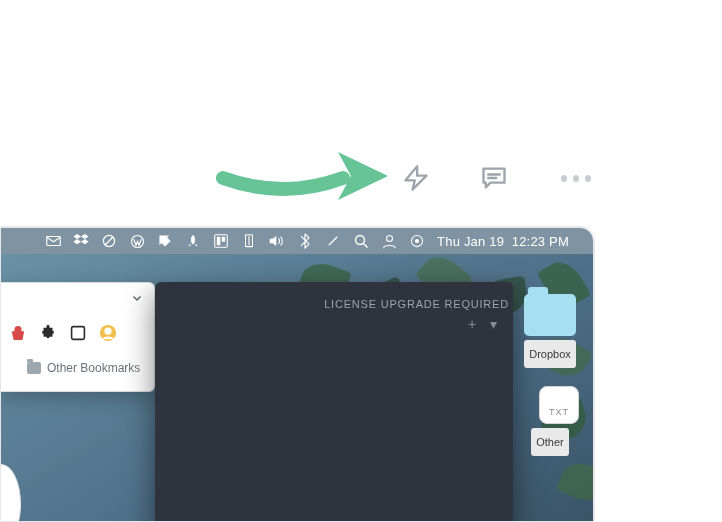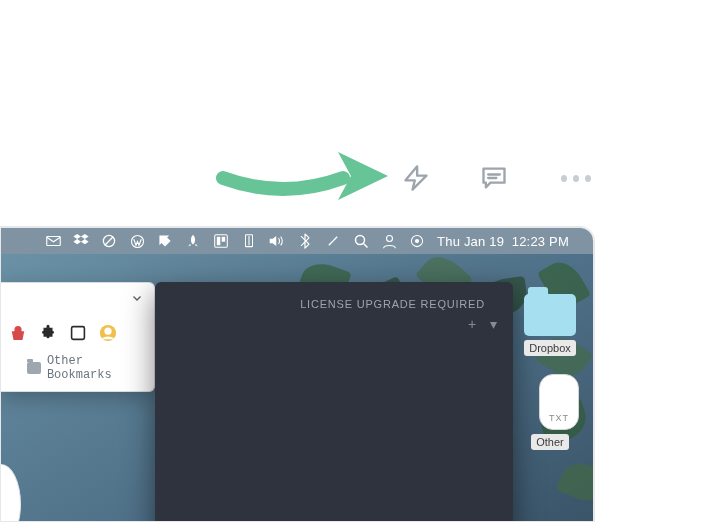--- a/index.html
+++ b/index.html
@@ -40,38 +40,38 @@
   .leaves span:nth-child(9){left:540px;top:85px;transform:rotate(33deg);}
   .leaves span:nth-child(10){left:280px;top:95px;transform:rotate(70deg);}
   .leaves span:nth-child(11){left:540px;top:150px;transform:rotate(-18deg);}
   .leaves span:nth-child(12){left:560px;top:210px;transform:rotate(24deg);}
 
   
   .chrome { position:absolute; left:0; top:28px; width:154px; height:110px; background:#fff; border:1px solid #d9dce1; border-left:none; border-radius:0 6px 6px 0; box-shadow:0 6px 20px rgba(0,0,0,.25); }
   .ch-top { height:30px; display:flex; align-items:center; justify-content:flex-end; padding-right:10px; }
   .ch-ext { height:40px; display:flex; align-items:center; padding:0 8px; gap:12px; }
   .ch-ext .ico { width:18px; height:18px; display:flex; align-items:center; justify-content:center; }
-  .bmk { height:30px; display:flex; align-items:center; gap:6px; padding-left:26px; font-size:12px; color:#6a747e;font-family:Liberation Mono, monospace; }
+  .bmk { height:30px; display:flex; align-items:center; gap:6px; padding-left:26px; font-size:12px; color:#6a747e; }
   .bmk .folder { width:14px; height:12px; background:#9ea7b0; border-radius:2px; position:relative; }
   .bmk .folder:before{content:"";position:absolute;top:-3px;left:0;width:6px;height:3px;background:#9ea7b0;border-radius:1px 1px 0 0;}
 
   
   .darkwin { position:absolute; left:154px; top:28px; width:358px; height:260px; background:#2e333e; border-radius:6px 6px 0 0; box-shadow:0 10px 30px rgba(0,0,0,.5); }
-  .lic { text-align:right; color:#9ea4ac; font-size:11px; letter-spacing:.8px; padding:16px 28px 6px 0; }
+  .lic { text-align:right; color:#9ea4ac; font-size:11px; letter-spacing:.8px; padding:16px 4px 6px 0; }
   .winctl { text-align:right; padding-right:16px; color:#868c95; font-size:14px; }
   .winctl span { margin-left:10px; cursor:pointer; }
 
   
   .dicons { position:absolute; right:6px; top:40px; width:74px; display:flex; flex-direction:column; align-items:center; gap:18px; }
   .di-item { display:flex; flex-direction:column; align-items:center; gap:4px; cursor:pointer; }
   .di-folder { width:52px; height:42px; background:#a5dff0; border-radius:5px; position:relative; }
   .di-folder:before{content:"";position:absolute;top:-7px;left:4px;width:20px;height:8px;background:#a5dff0;border-radius:3px 3px 0 0;}
-  .di-doc { width:40px; height:56px; background:#fff; border:1px solid #d4d4d4; border-radius:14px; position:relative;margin-left:18px; }
+  .di-doc { width:40px; height:38px; background:#fff; border:1px solid #d4d4d4; border-radius:8px; position:relative;margin-left:18px; }
   .di-doc .ext { position:absolute; bottom:6px; left:0; right:0; text-align:center; font-size:9px; letter-spacing:1px; color:#8a8a8a;}
-  .di-label { font-size:11px; color:#3a3a3a; background:#e9e9e9; padding:2px 5px; border-radius:3px; }
+  .di-label { font-size:11px; color:#3a3a3a; background:#e9e9e9; padding:8px 5px; border-radius:3px; }
 
   
   .arc { position:absolute; left:-20px; top:210px; width:40px; height:80px; background:#fff; border:1px solid #e1e4e8; border-radius:50%; }
 
 </style>
 </head>
 <body>
 
 <div class="toolbar-row">
   <div class="tool" style="left:398px">

